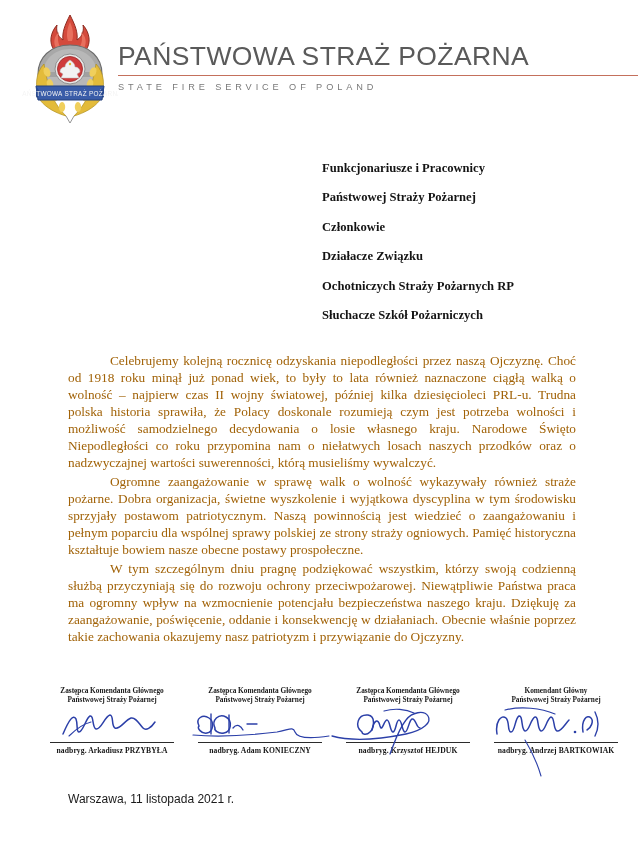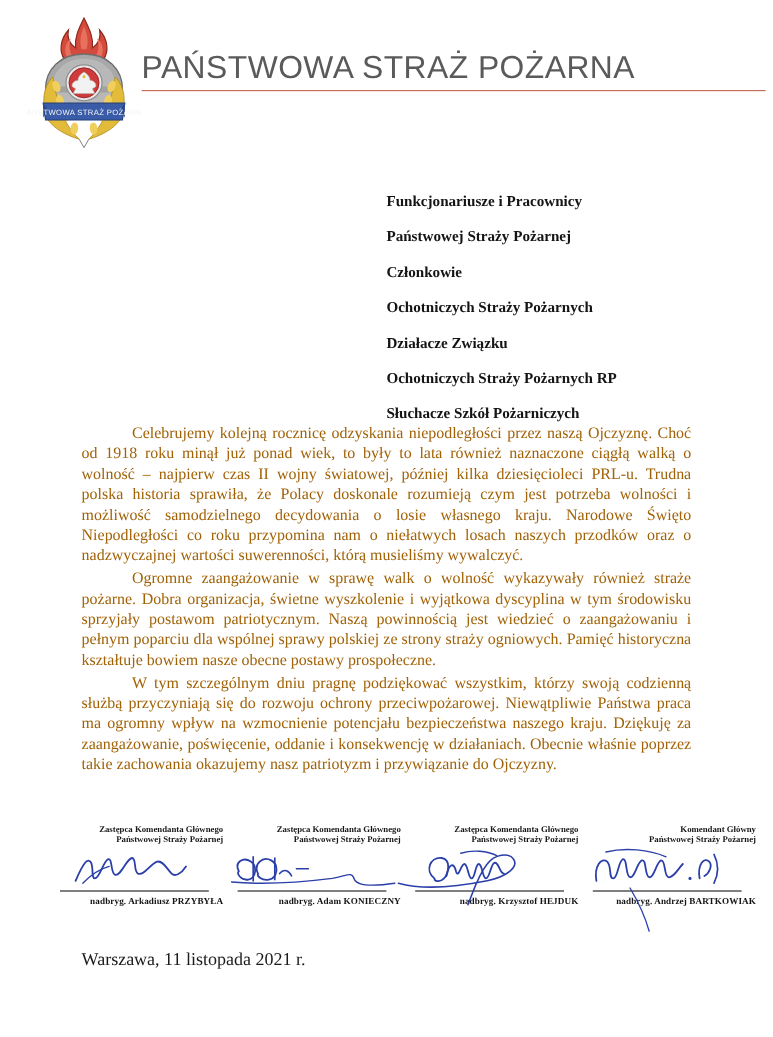--- a/index.html
+++ b/index.html
@@ -97,21 +97,21 @@
     position: absolute;
     left: 38px;
     top: 686px;
     width: 592px;
     display: flex;
     justify-content: space-between;
   }
   .sig-block {
     width: 148px;
     position: relative;
-    text-align: right;
+    text-align: center;
   }
   .sig-title {
     font-family: "Liberation Serif", serif;
     font-weight: bold;
     font-size: 7.3px;
     line-height: 9.4px;
     color: #181818;
   }
   .sig-scribble {
     position: relative;
@@ -138,22 +138,22 @@
     letter-spacing: 0.1px;
     color: #151515;
     white-space: nowrap;
   }
 
   
   .footer-date {
     position: absolute;
     left: 68px;
     top: 792px;
-    font-family: Liberation Serif, serif;
-    font-size: 15px;
+    font-family: Liberation Sans, sans-serif;
+    font-size: 12px;
     color: #1a1a1a;
   }
 </style>
 </head>
 <body>
 
 <div class="header">
 
   <div class="emblem">
     <svg width="96" height="112" viewBox="0 0 96 112" xmlns="http://www.w3.org/2000/svg">
@@ -203,29 +203,29 @@
         <path d="M14 74 L18 80 L14 86 Z" fill="#2a4a90"></path>
         <path d="M82 74 L78 80 L82 86 Z" fill="#2a4a90"></path>
         <text x="48" y="83.5" font-family="'Liberation Sans', sans-serif" font-size="6.4" fill="#f4f4f4" text-anchor="middle" letter-spacing="0.3">PAŃSTWOWA STRAŻ POŻARNA</text>
       </g>
     </svg>
   </div>
 
   <div class="header-text">
     <div class="org-title">PAŃSTWOWA STRAŻ POŻARNA</div>
     <div class="header-rule"></div>
+    <div class="org-subtitle">STATE FIRE SERVICE OF POLAND</div>
   </div>
 
 </div>
 
 <div class="addressee">
   <div>Funkcjonariusze i Pracownicy</div>
   <div>Państwowej Straży Pożarnej</div>
   <div>Członkowie</div>
-  <div>Ochotniczych Straży Pożarnych</div>
   <div>Działacze Związku</div>
   <div>Ochotniczych Straży Pożarnych RP</div>
   <div>Słuchacze Szkół Pożarniczych</div>
 </div>
 
 <div class="letter-body">
   <p>Celebrujemy kolejną rocznicę odzyskania niepodległości przez naszą Ojczyznę. Choć od 1918 roku minął już ponad wiek, to były to lata również naznaczone ciągłą walką o wolność – najpierw czas II wojny światowej, później kilka dziesięcioleci PRL-u. Trudna polska historia sprawiła, że Polacy doskonale rozumieją czym jest potrzeba wolności i możliwość samodzielnego decydowania o losie własnego kraju. Narodowe Święto Niepodległości co roku przypomina nam o niełatwych losach naszych przodków oraz o nadzwyczajnej wartości suwerenności, którą musieliśmy wywalczyć.</p>
   <p>Ogromne zaangażowanie w sprawę walk o wolność wykazywały również straże pożarne. Dobra organizacja, świetne wyszkolenie i wyjątkowa dyscyplina w tym środowisku sprzyjały postawom patriotycznym. Naszą powinnością jest wiedzieć o zaangażowaniu i pełnym poparciu dla wspólnej sprawy polskiej ze strony straży ogniowych. Pamięć historyczna kształtuje bowiem nasze obecne postawy prospołeczne.</p>
   <p>W tym szczególnym dniu pragnę podziękować wszystkim, którzy swoją codzienną służbą przyczyniają się do rozwoju ochrony przeciwpożarowej. Niewątpliwie Państwa praca ma ogromny wpływ na wzmocnienie potencjału bezpieczeństwa naszego kraju. Dziękuję za zaangażowanie, poświęcenie, oddanie i konsekwencję w działaniach. Obecnie właśnie poprzez takie zachowania okazujemy nasz patriotyzm i przywiązanie do Ojczyzny.</p>
 </div>

